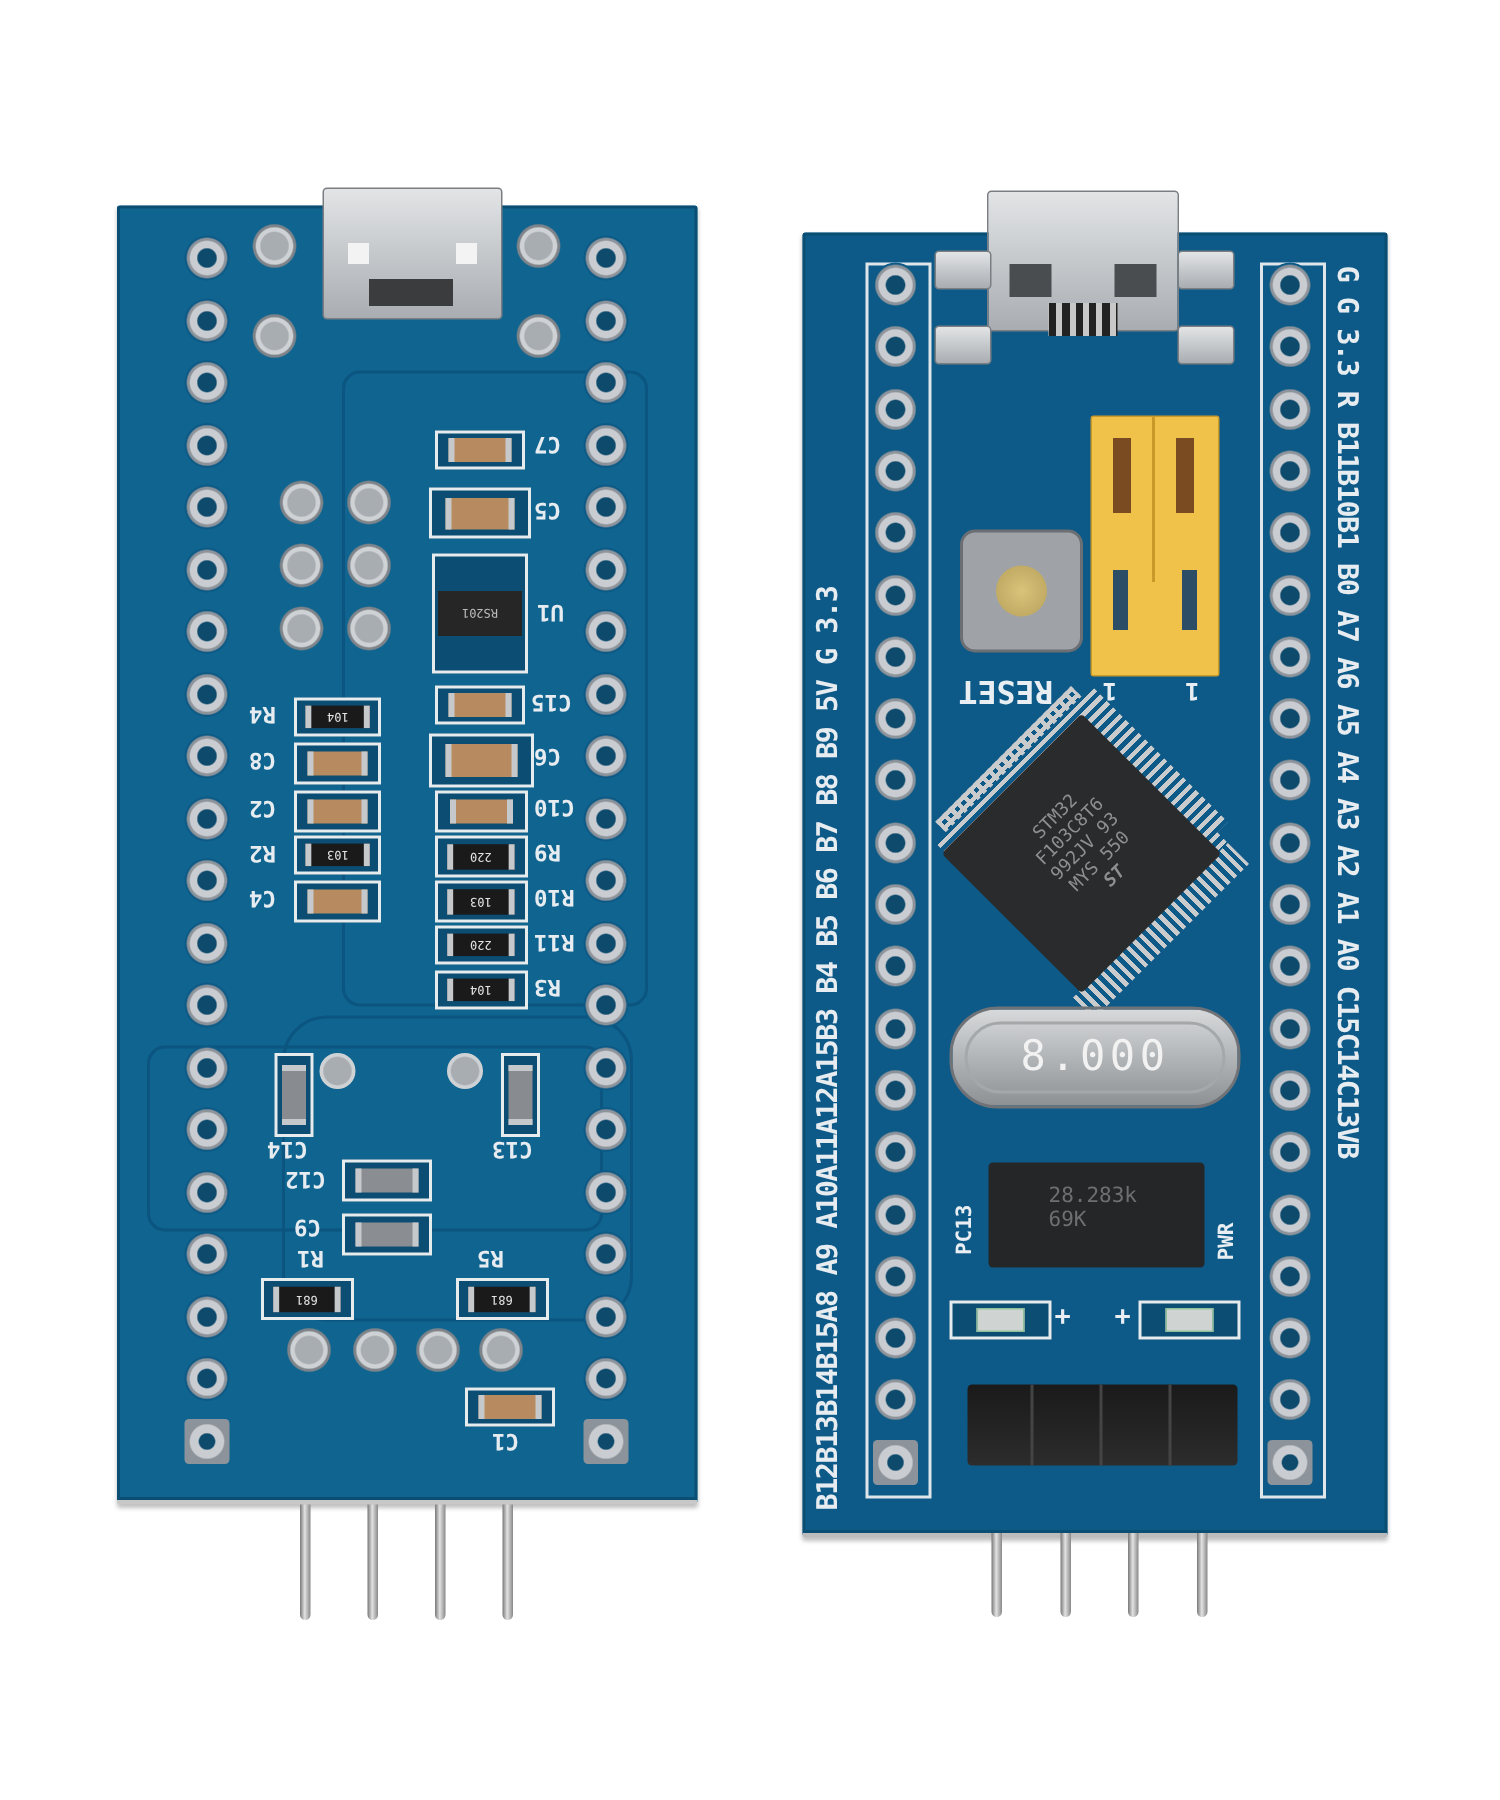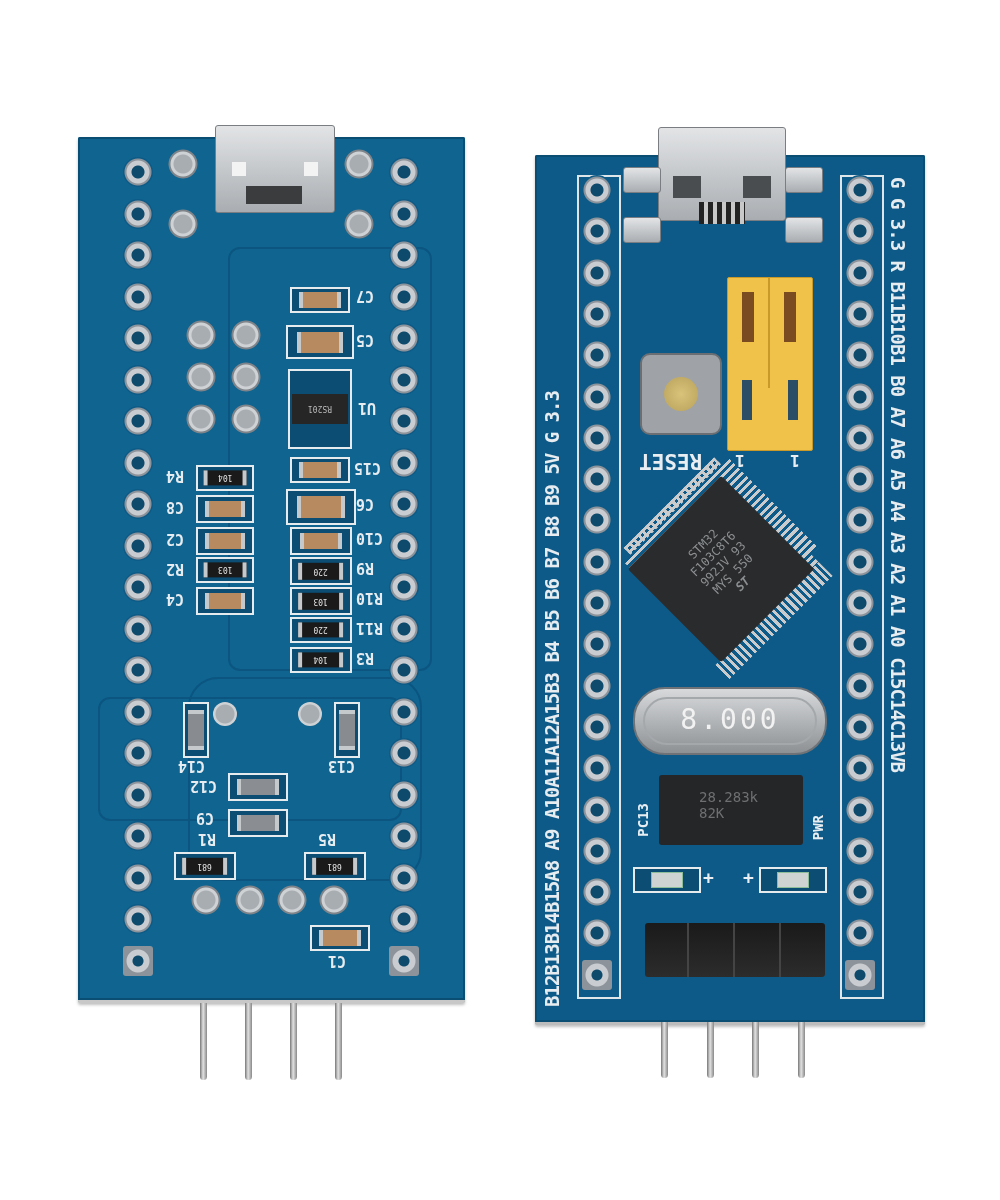--- a/index.html
+++ b/index.html
@@ -239,29 +239,29 @@
     <div class="chip" style="inset:8px;border-radius:3px;"></div>
   </div>
   <div style="position:absolute;left:118px;top:374px;width:140px;color:#8d9092;font-size:12px;line-height:14px;transform:rotate(-45deg);text-align:center;">
     <div>STM32</div>
     <div>F103C8T6</div>
     <div>992JV 93</div>
     <div>MYS 550</div>
     <div style="font-weight:bold;font-style:italic;">ST</div>
   </div>
 
-  <div style="position:absolute;left:98px;top:532px;width:190px;height:64px;border-radius:32px;background:linear-gradient(#d7d9db,#8d9194);border:2px solid #6f7377;">
+  <div style="position:absolute;left:98px;top:516px;width:190px;height:64px;border-radius:32px;background:linear-gradient(#d7d9db,#8d9194);border:2px solid #6f7377;">
     <div style="position:absolute;inset:8px;border-radius:24px;border:2px solid #a4a8ab;"></div>
     <div style="position:absolute;left:0;right:0;top:14px;text-align:center;font-size:28px;color:#f2f2f2;letter-spacing:3px;">8.000</div>
   </div>
 
   <div style="position:absolute;left:124px;top:620px;width:144px;height:70px;background:#252628;border-radius:3px;">
     <div style="position:absolute;left:40px;top:14px;color:#6d6f71;font-size:14px;line-height:16px;">
       <div>28.283k</div>
-      <div>82K</div>
+      <div>69K</div>
     </div>
   </div>
 
   <div class="silk" style="left:100px;top:648px;font-size:14px;writing-mode:vertical-rl;transform:rotate(180deg);">PC13</div>
   <div class="silk" style="left:275px;top:660px;font-size:14px;writing-mode:vertical-rl;transform:rotate(180deg);">PWR</div>
   <div class="smd" style="left:98px;top:712px;width:64px;height:22px;">
       <div style="width:30px;height:14px;background:#cfd4d2;border:1px solid #8fbf9a;"></div>
     </div>
   <div class="smd" style="left:224px;top:712px;width:64px;height:22px;">
       <div style="width:30px;height:14px;background:#cfd4d2;border:1px solid #8fbf9a;"></div>

